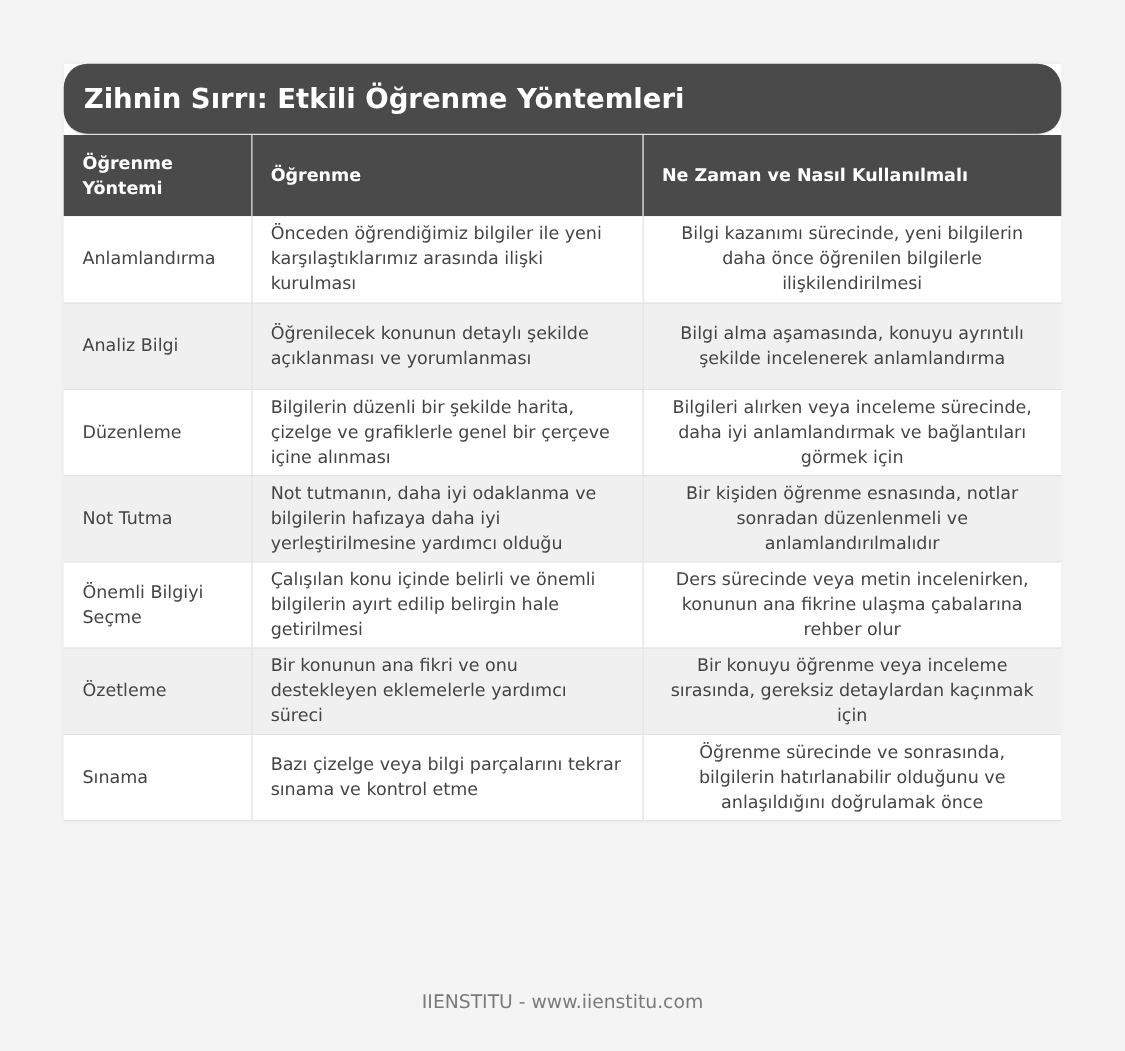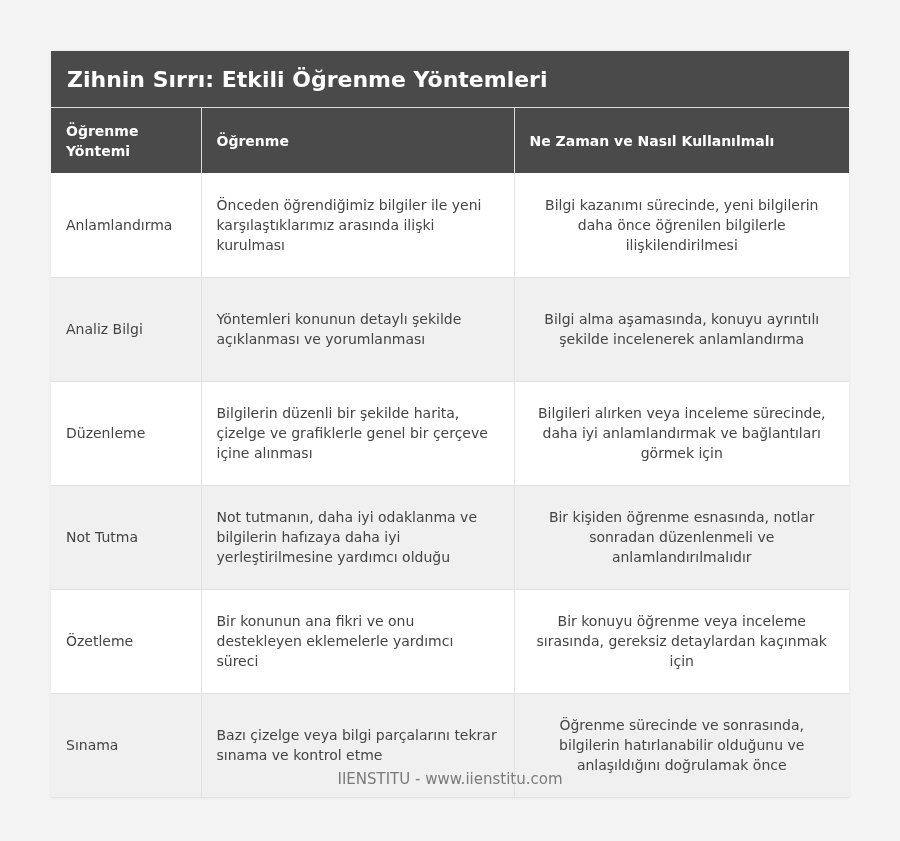--- a/index.html
+++ b/index.html
@@ -22,20 +22,21 @@
       background: #4a4a4a;
       color: #ffffff;
       height: 57px;
       box-sizing: border-box;
       padding: 0 16px;
       display: flex;
       align-items: center;
       font-size: 22px;
       font-weight: bold;
       border-bottom: 1px solid #dddddd;
+      border-radius: 19px;
     }
     table {
       border-collapse: collapse;
       width: 798px;
       table-layout: fixed;
     }
     th, td {
       text-align: left;
       vertical-align: middle;
       padding: 0 15px;
@@ -47,33 +48,33 @@
       background: #4a4a4a;
       color: #ffffff;
       font-weight: bold;
       height: 65px;
       border-right: 1px solid #dddddd;
       font-size: 14px;
     }
     thead th:last-child { border-right: none; }
     tbody td {
       color: #444444;
-      height: 104px;
+      height: 69px;
       border-right: 1px solid #e2e2e2;
       border-bottom: 1px solid #e2e2e2;
     }
     tbody td:last-child { border-right: none; text-align: center; }
     tbody tr:nth-child(even) td { background: #f0f0f0; }
     tbody tr:nth-child(odd) td { background: #ffffff; }
     col.c1 { width: 150px; }
     col.c2 { width: 313px; }
     col.c3 { width: 335px; }
     .footer {
       position: absolute;
-      top: 770px;
+      top: 792px;
       left: 0;
       width: 900px;
       text-align: center;
       font-size: 15px;
       color: #7a7a7a;
     }
   </style>
 </head>
 <body>
 
@@ -93,32 +94,37 @@
       </tr>
     </thead>
     <tbody>
       <tr>
         <td>Anlamlandırma</td>
         <td>Önceden öğrendiğimiz bilgiler ile yeni karşılaştıklarımız arasında ilişki kurulması</td>
         <td>Bilgi kazanımı sürecinde, yeni bilgilerin daha önce öğrenilen bilgilerle ilişkilendirilmesi</td>
       </tr>
       <tr>
         <td>Analiz Bilgi</td>
-        <td>Yöntemleri konunun detaylı şekilde açıklanması ve yorumlanması</td>
+        <td>Öğrenilecek konunun detaylı şekilde açıklanması ve yorumlanması</td>
         <td>Bilgi alma aşamasında, konuyu ayrıntılı şekilde incelenerek anlamlandırma</td>
       </tr>
       <tr>
         <td>Düzenleme</td>
         <td>Bilgilerin düzenli bir şekilde harita, çizelge ve grafiklerle genel bir çerçeve içine alınması</td>
         <td>Bilgileri alırken veya inceleme sürecinde, daha iyi anlamlandırmak ve bağlantıları görmek için</td>
       </tr>
       <tr>
         <td>Not Tutma</td>
         <td>Not tutmanın, daha iyi odaklanma ve bilgilerin hafızaya daha iyi yerleştirilmesine yardımcı olduğu</td>
         <td>Bir kişiden öğrenme esnasında, notlar sonradan düzenlenmeli ve anlamlandırılmalıdır</td>
+      </tr>
+      <tr>
+        <td>Önemli Bilgiyi Seçme</td>
+        <td>Çalışılan konu içinde belirli ve önemli bilgilerin ayırt edilip belirgin hale getirilmesi</td>
+        <td>Ders sürecinde veya metin incelenirken, konunun ana fikrine ulaşma çabalarına rehber olur</td>
       </tr>
       <tr>
         <td>Özetleme</td>
         <td>Bir konunun ana fikri ve onu destekleyen eklemelerle yardımcı süreci</td>
         <td>Bir konuyu öğrenme veya inceleme sırasında, gereksiz detaylardan kaçınmak için</td>
       </tr>
       <tr>
         <td>Sınama</td>
         <td>Bazı çizelge veya bilgi parçalarını tekrar sınama ve kontrol etme</td>
         <td>Öğrenme sürecinde ve sonrasında, bilgilerin hatırlanabilir olduğunu ve anlaşıldığını doğrulamak önce</td>

